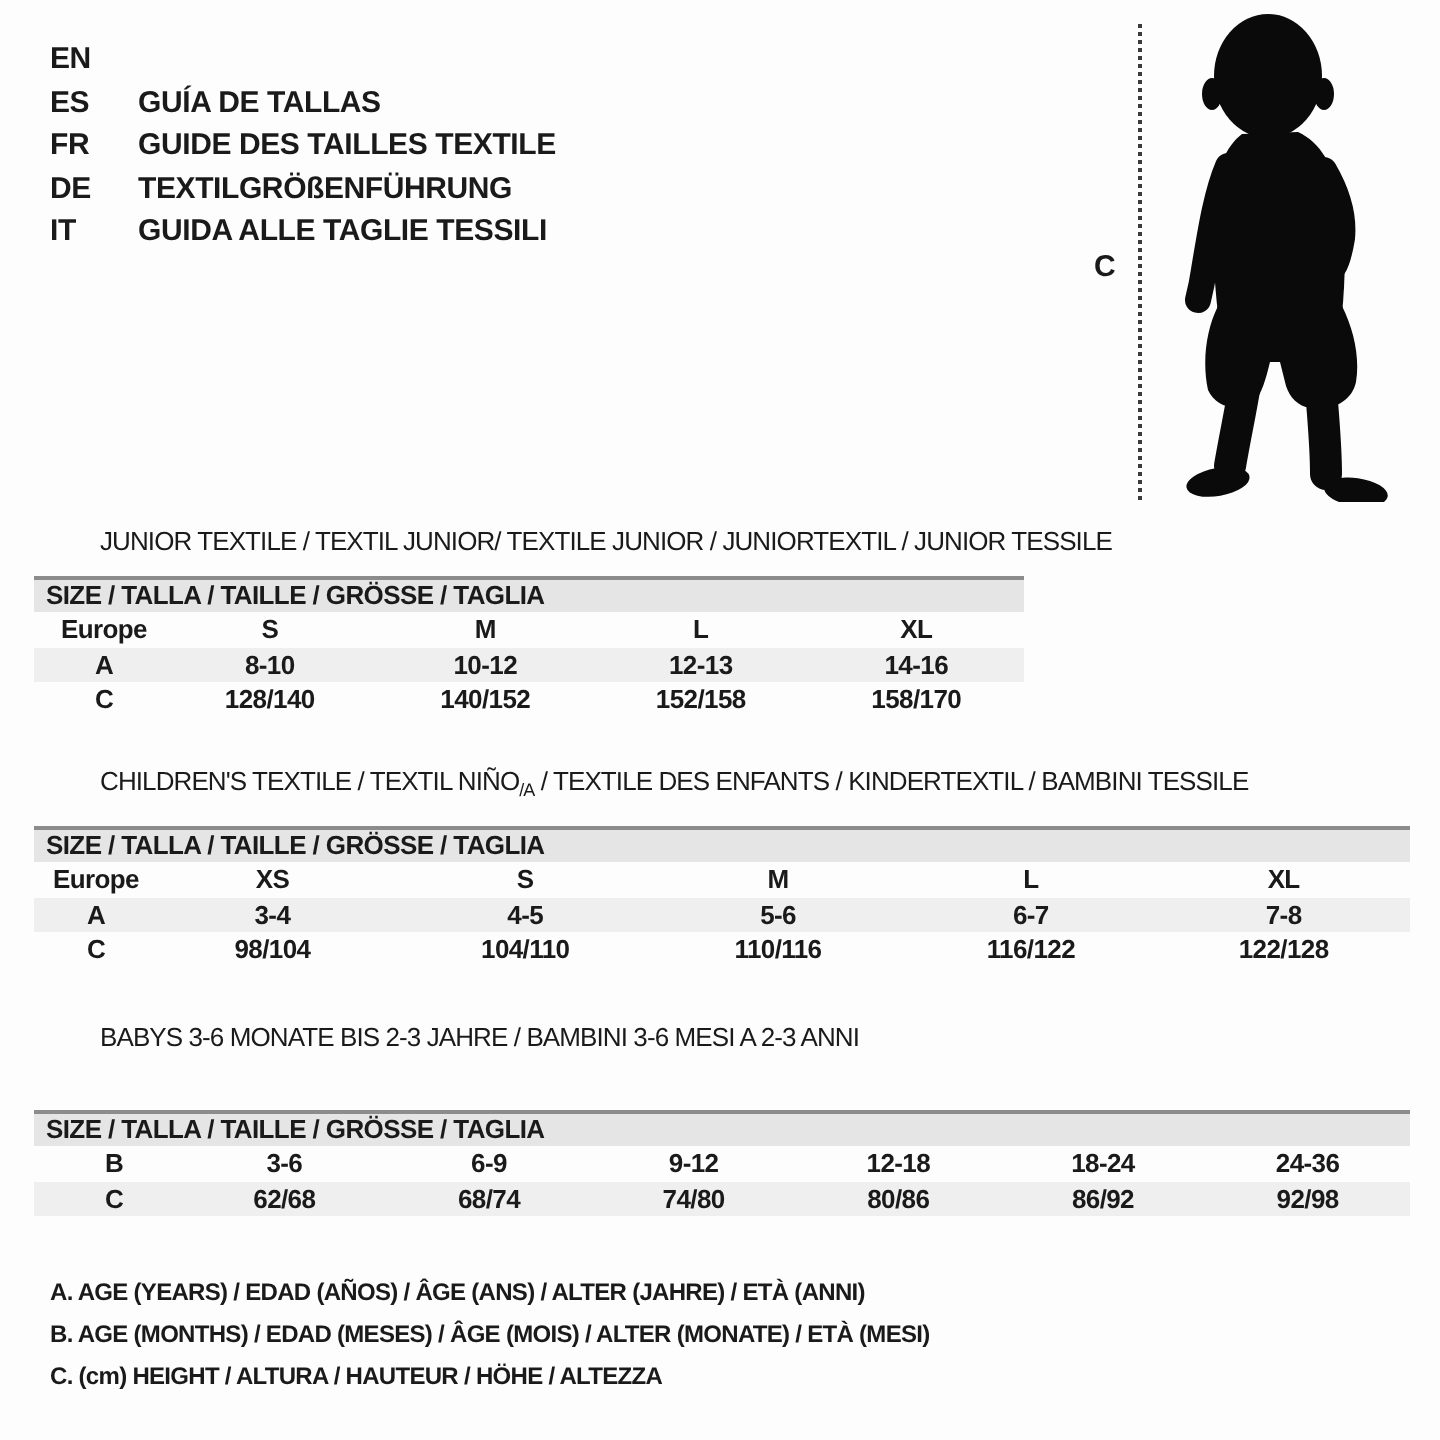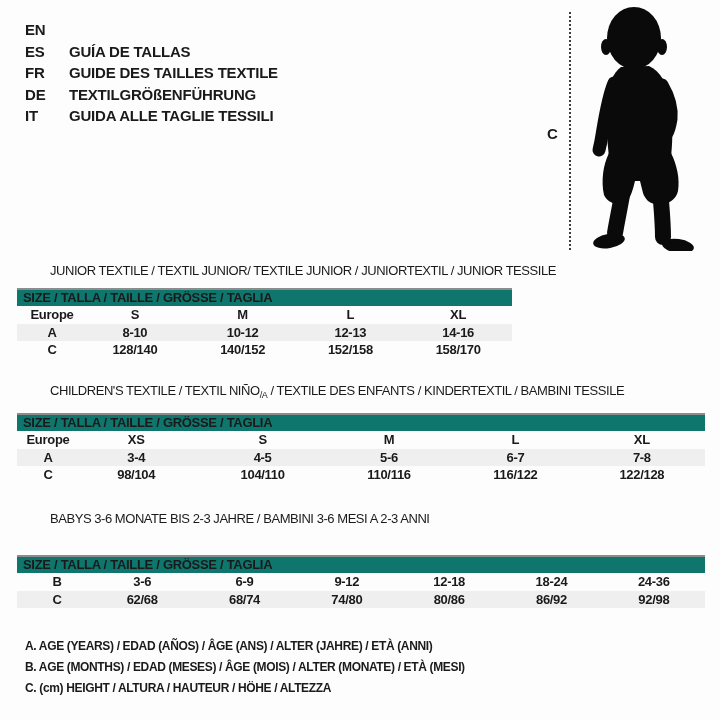--- a/index.html
+++ b/index.html
@@ -22,21 +22,21 @@
   .sil { position:absolute; left:583px; top:5px; }
   .sil-fill { fill:#0a0a0a; }
   .sil-stroke { stroke:#0a0a0a; }
 
   
   .section-title { position:absolute; left:25px; font-size:13px; font-weight:400; letter-spacing:-0.45px; white-space:nowrap; line-height:19px;margin-left:25px; }
   .sub { font-size:9px; vertical-align:-3px; }
 
   
   .size-table { position:absolute; left:17px; font-size:13px; font-weight:700; letter-spacing:-0.3px; }
-  .size-bar { background:#0f766e; border-top:2px solid #8c8c8c; height:18px; line-height:16px; padding-left:6px; }
+  .size-bar { background:#e5e5e5; border-top:2px solid #8c8c8c; height:18px; line-height:16px; padding-left:6px; }
   .trow { display:flex; height:17.6px; line-height:17.6px; }
   .trow.alt { background:#efefef; }
   .tlabel { padding-left:6px; text-align:center; }
   .tcell { flex:1; text-align:center; }
   .t1 { width:495px; top:288px; } .t1 .tlabel { width:64px; }
   .t2 { width:688px; top:413px; } .t2 .tlabel { width:56px; }
   .t3 { width:688px; top:555px; } .t3 .tlabel { width:74px; }
 
   
   .footnotes { position:absolute; left:25px; top:636px; font-size:12px; font-weight:700; letter-spacing:-0.35px; }

